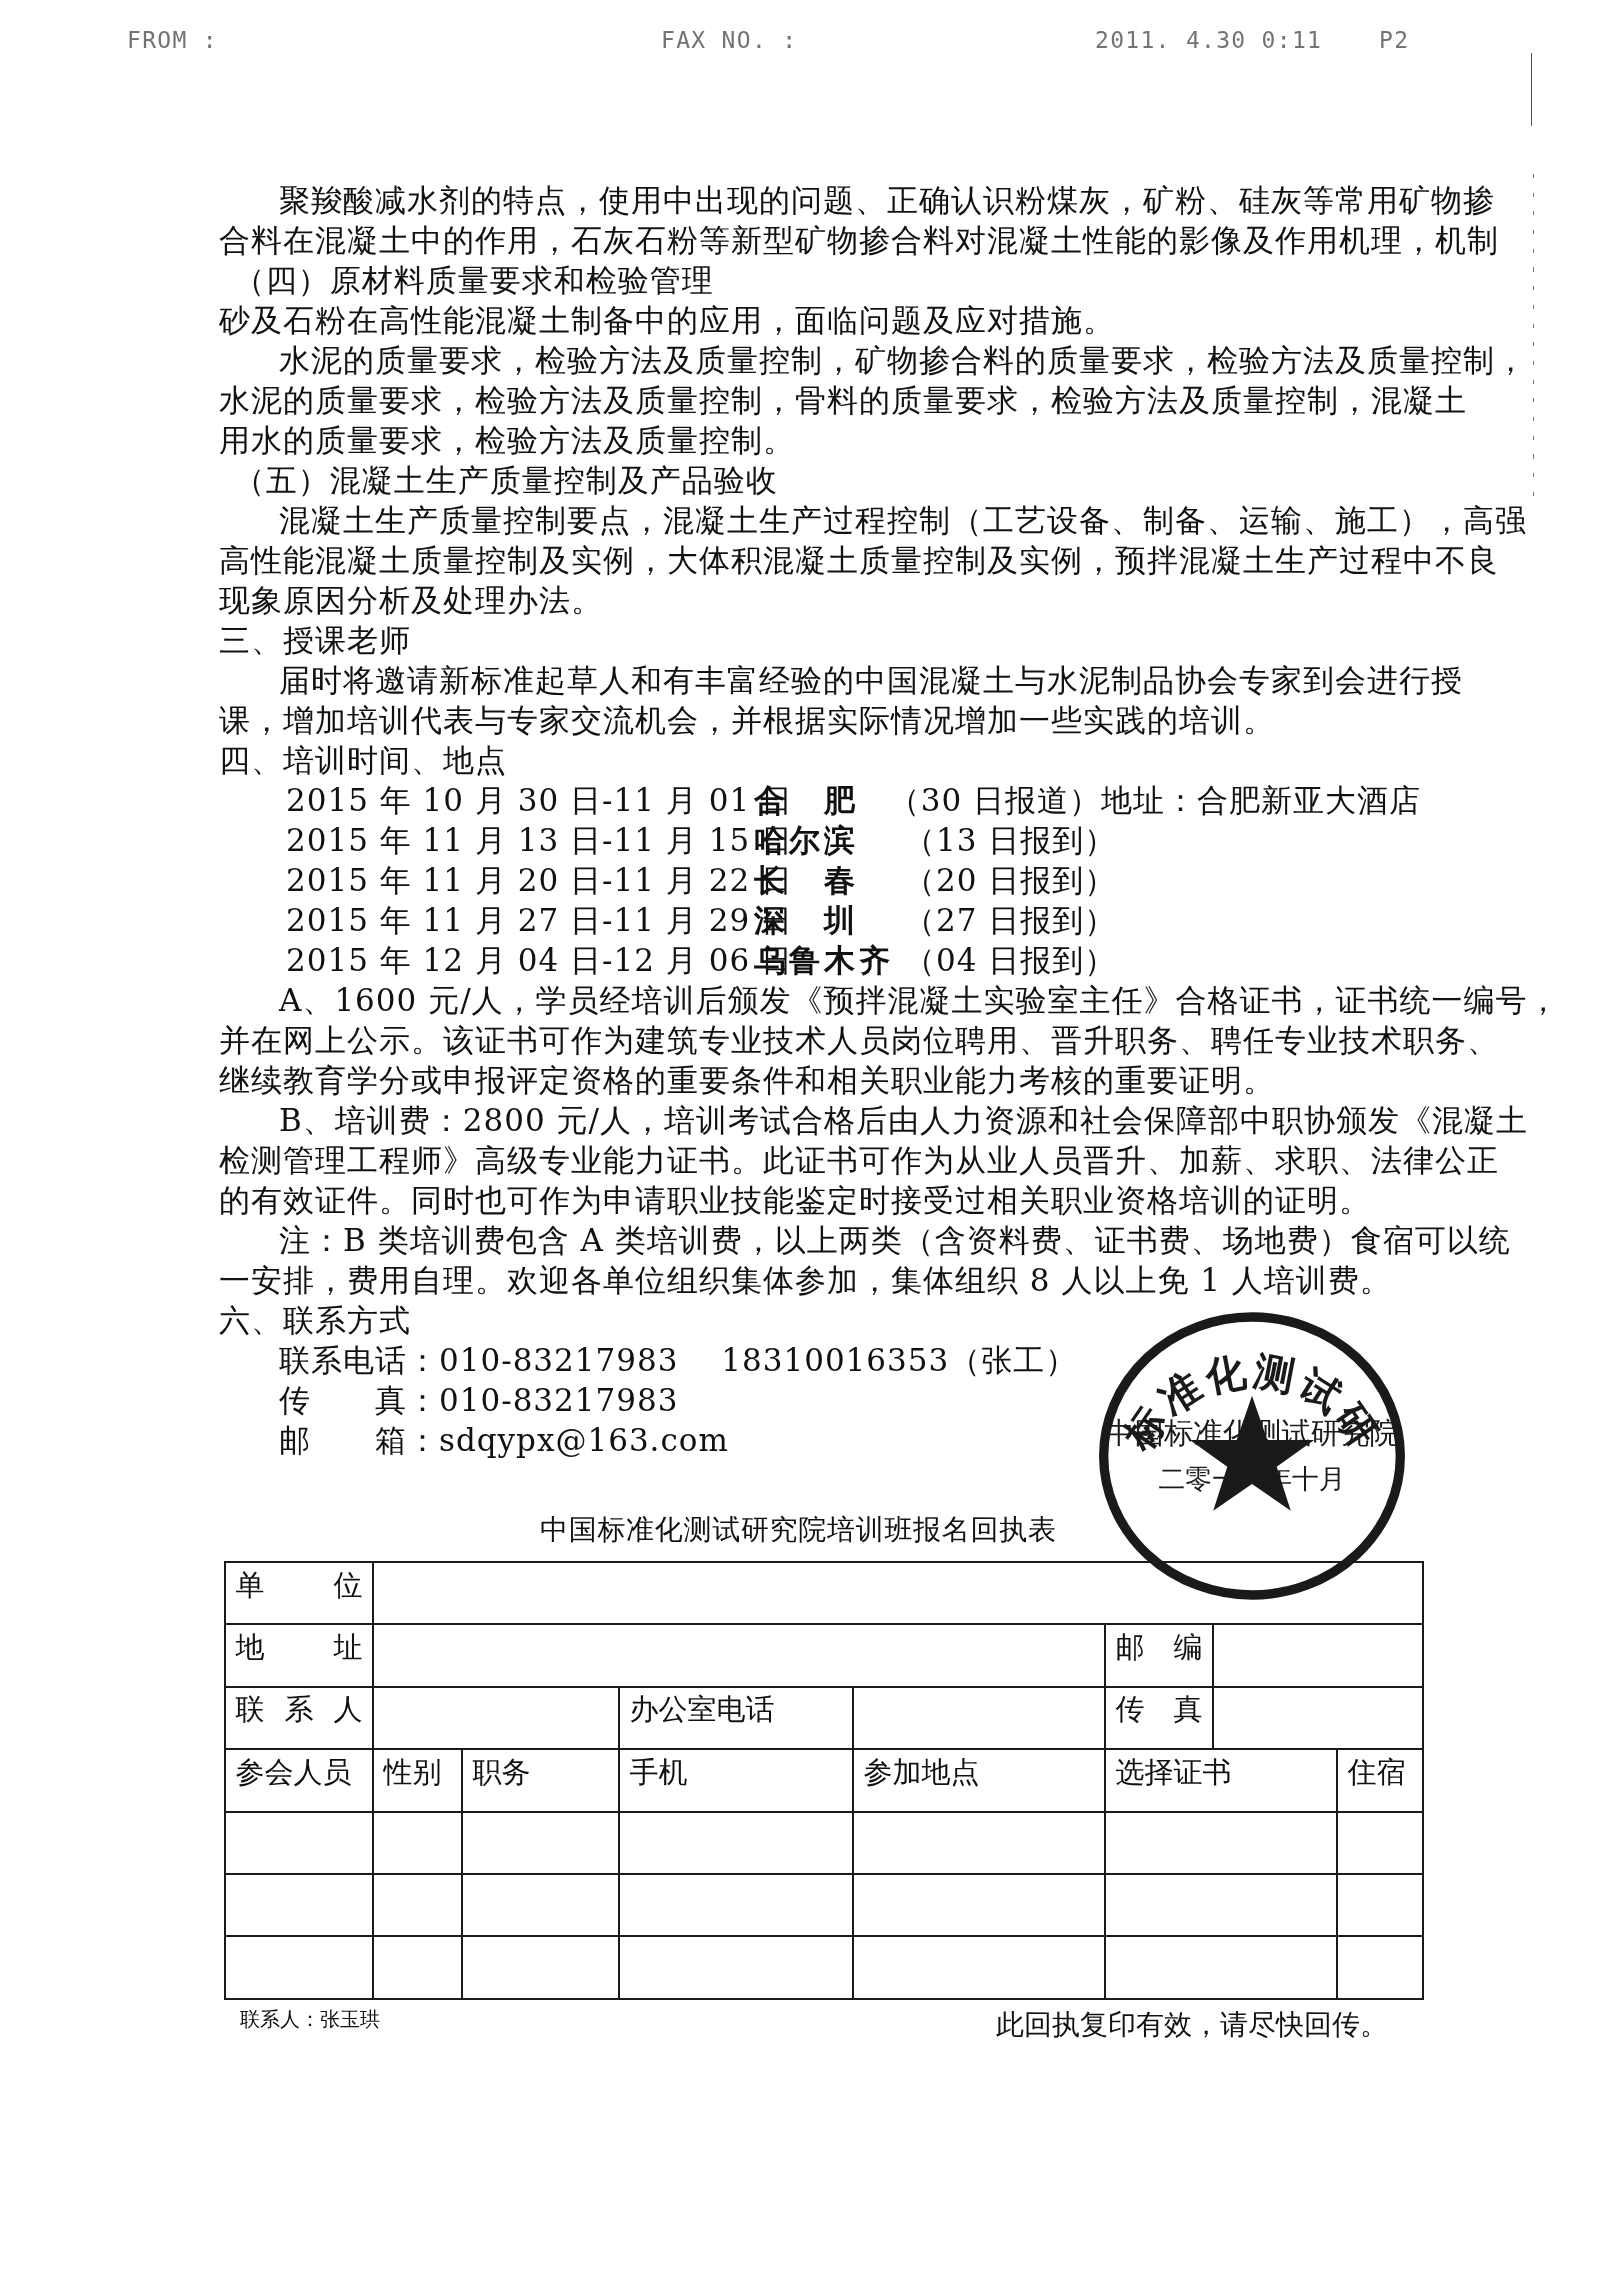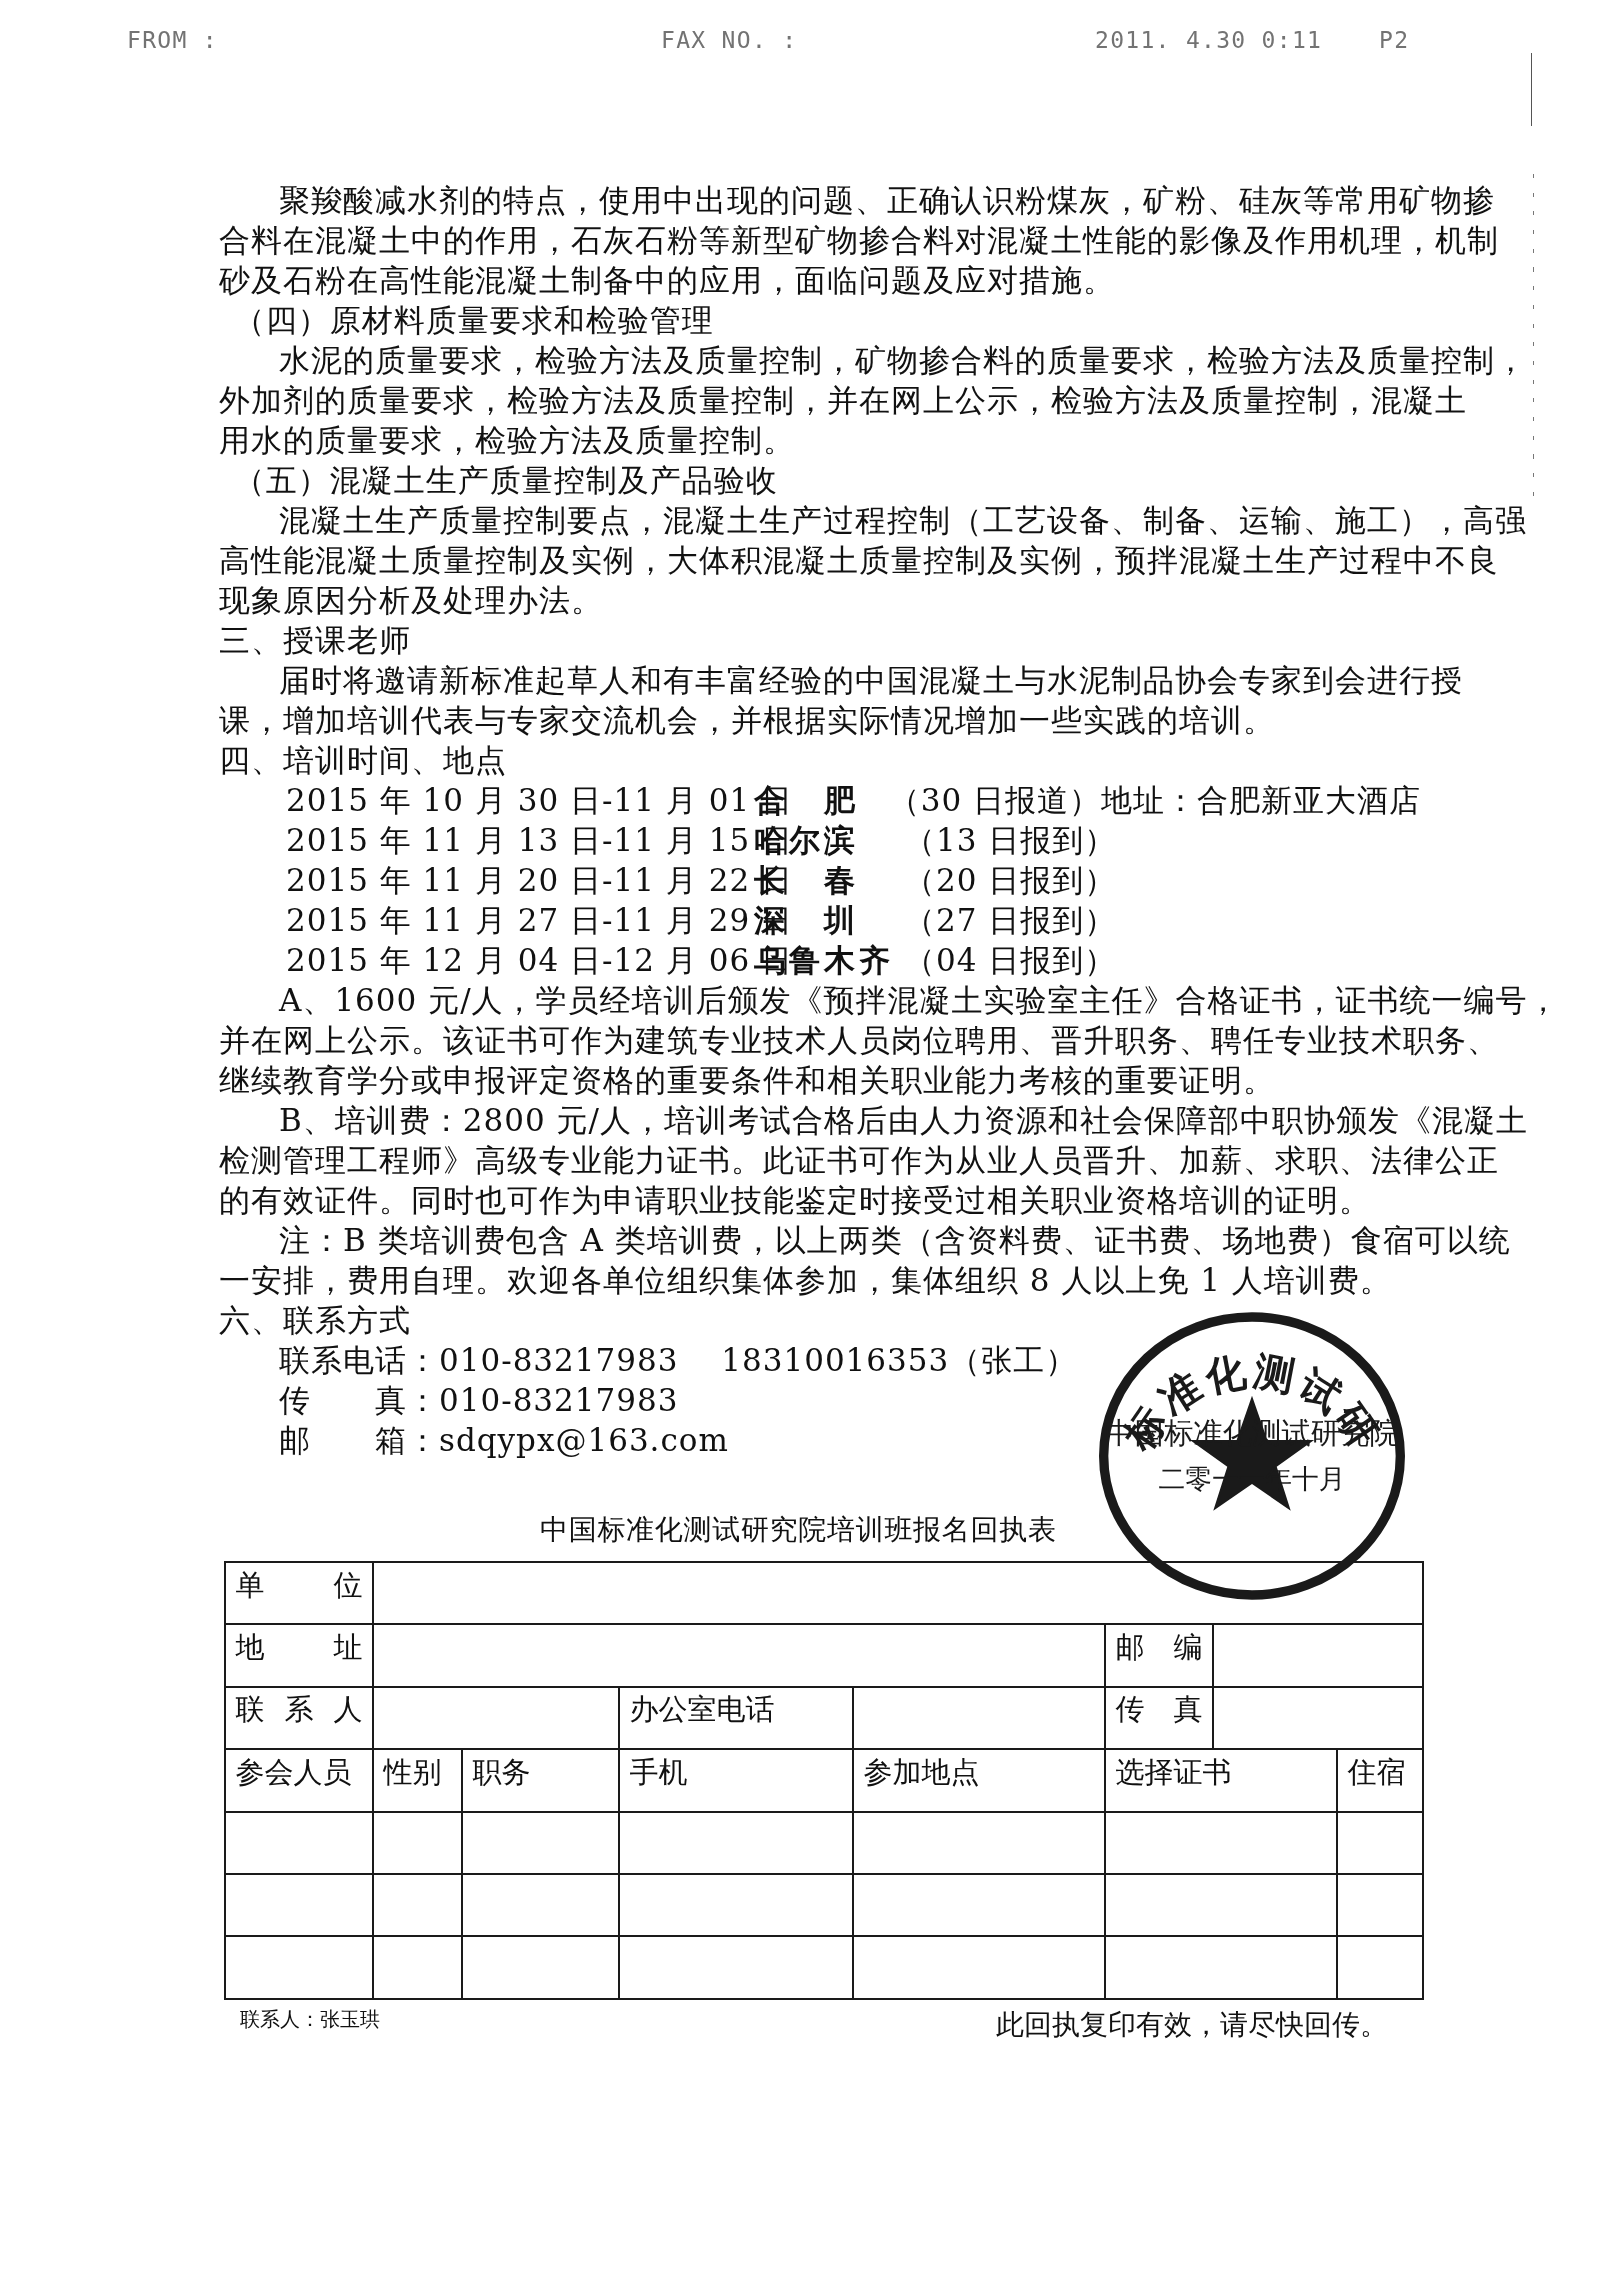--- a/index.html
+++ b/index.html
@@ -68,24 +68,24 @@
   <span class="fh-fax">FAX NO. :</span>
   <span class="fh-date">2011. 4.30  0:11</span>
   <span class="fh-page">P2</span>
 </div>
 <div class="margin-line"></div>
 <div class="margin-dots"></div>
 
 <div class="body-text">
   <div class="line indent">聚羧酸减水剂的特点，使用中出现的问题、正确认识粉煤灰，矿粉、硅灰等常用矿物掺</div>
   <div class="line">合料在混凝土中的作用，石灰石粉等新型矿物掺合料对混凝土性能的影像及作用机理，机制</div>
+  <div class="line hd">（四）原材料质量要求和检验管理</div>
   <div class="line">砂及石粉在高性能混凝土制备中的应用，面临问题及应对措施。</div>
-  <div class="line hd">（四）原材料质量要求和检验管理</div>
   <div class="line indent">水泥的质量要求，检验方法及质量控制，矿物掺合料的质量要求，检验方法及质量控制，</div>
-  <div class="line">外加剂的质量要求，检验方法及质量控制，并在网上公示，检验方法及质量控制，混凝土</div>
+  <div class="line">水泥的质量要求，检验方法及质量控制，骨料的质量要求，检验方法及质量控制，混凝土</div>
   <div class="line">用水的质量要求，检验方法及质量控制。</div>
   <div class="line hd">（五）混凝土生产质量控制及产品验收</div>
   <div class="line indent">混凝土生产质量控制要点，混凝土生产过程控制（工艺设备、制备、运输、施工），高强</div>
   <div class="line">高性能混凝土质量控制及实例，大体积混凝土质量控制及实例，预拌混凝土生产过程中不良</div>
   <div class="line">现象原因分析及处理办法。</div>
   <div class="line">三、授课老师</div>
   <div class="line indent">届时将邀请新标准起草人和有丰富经验的中国混凝土与水泥制品协会专家到会进行授</div>
   <div class="line">课，增加培训代表与专家交流机会，并根据实际情况增加一些实践的培训。</div>
   <div class="line">四、培训时间、地点</div>
 

